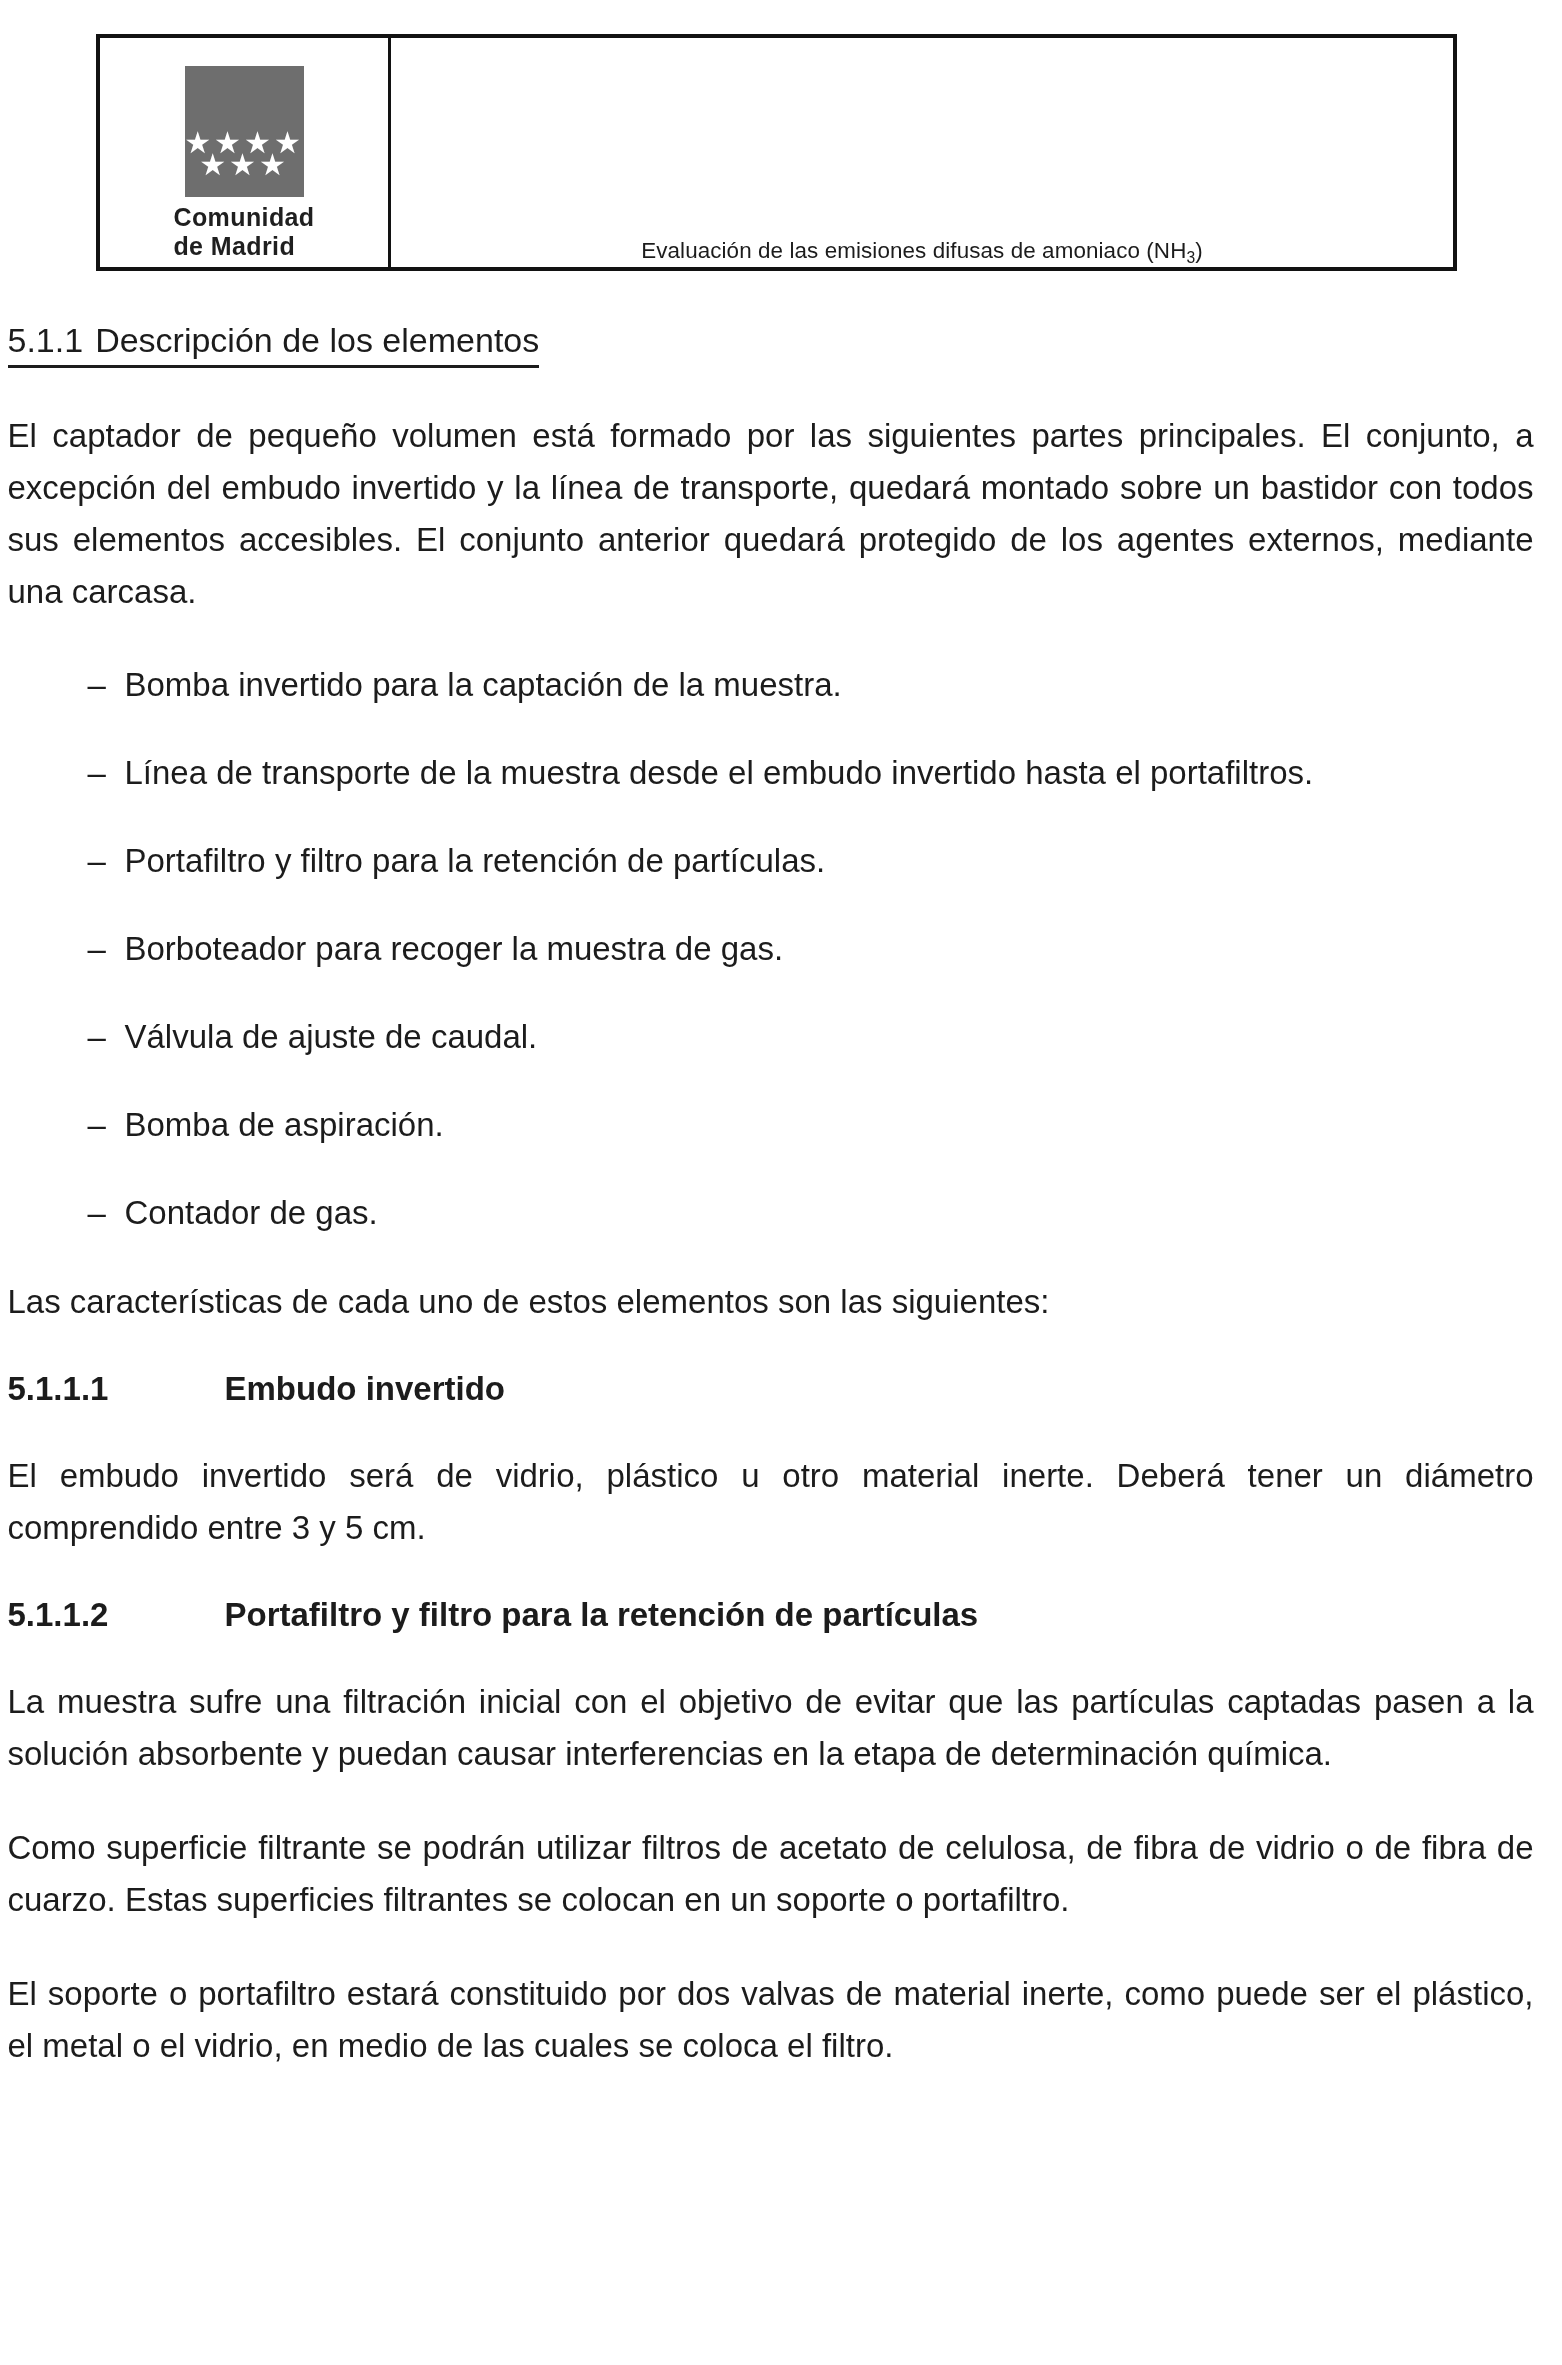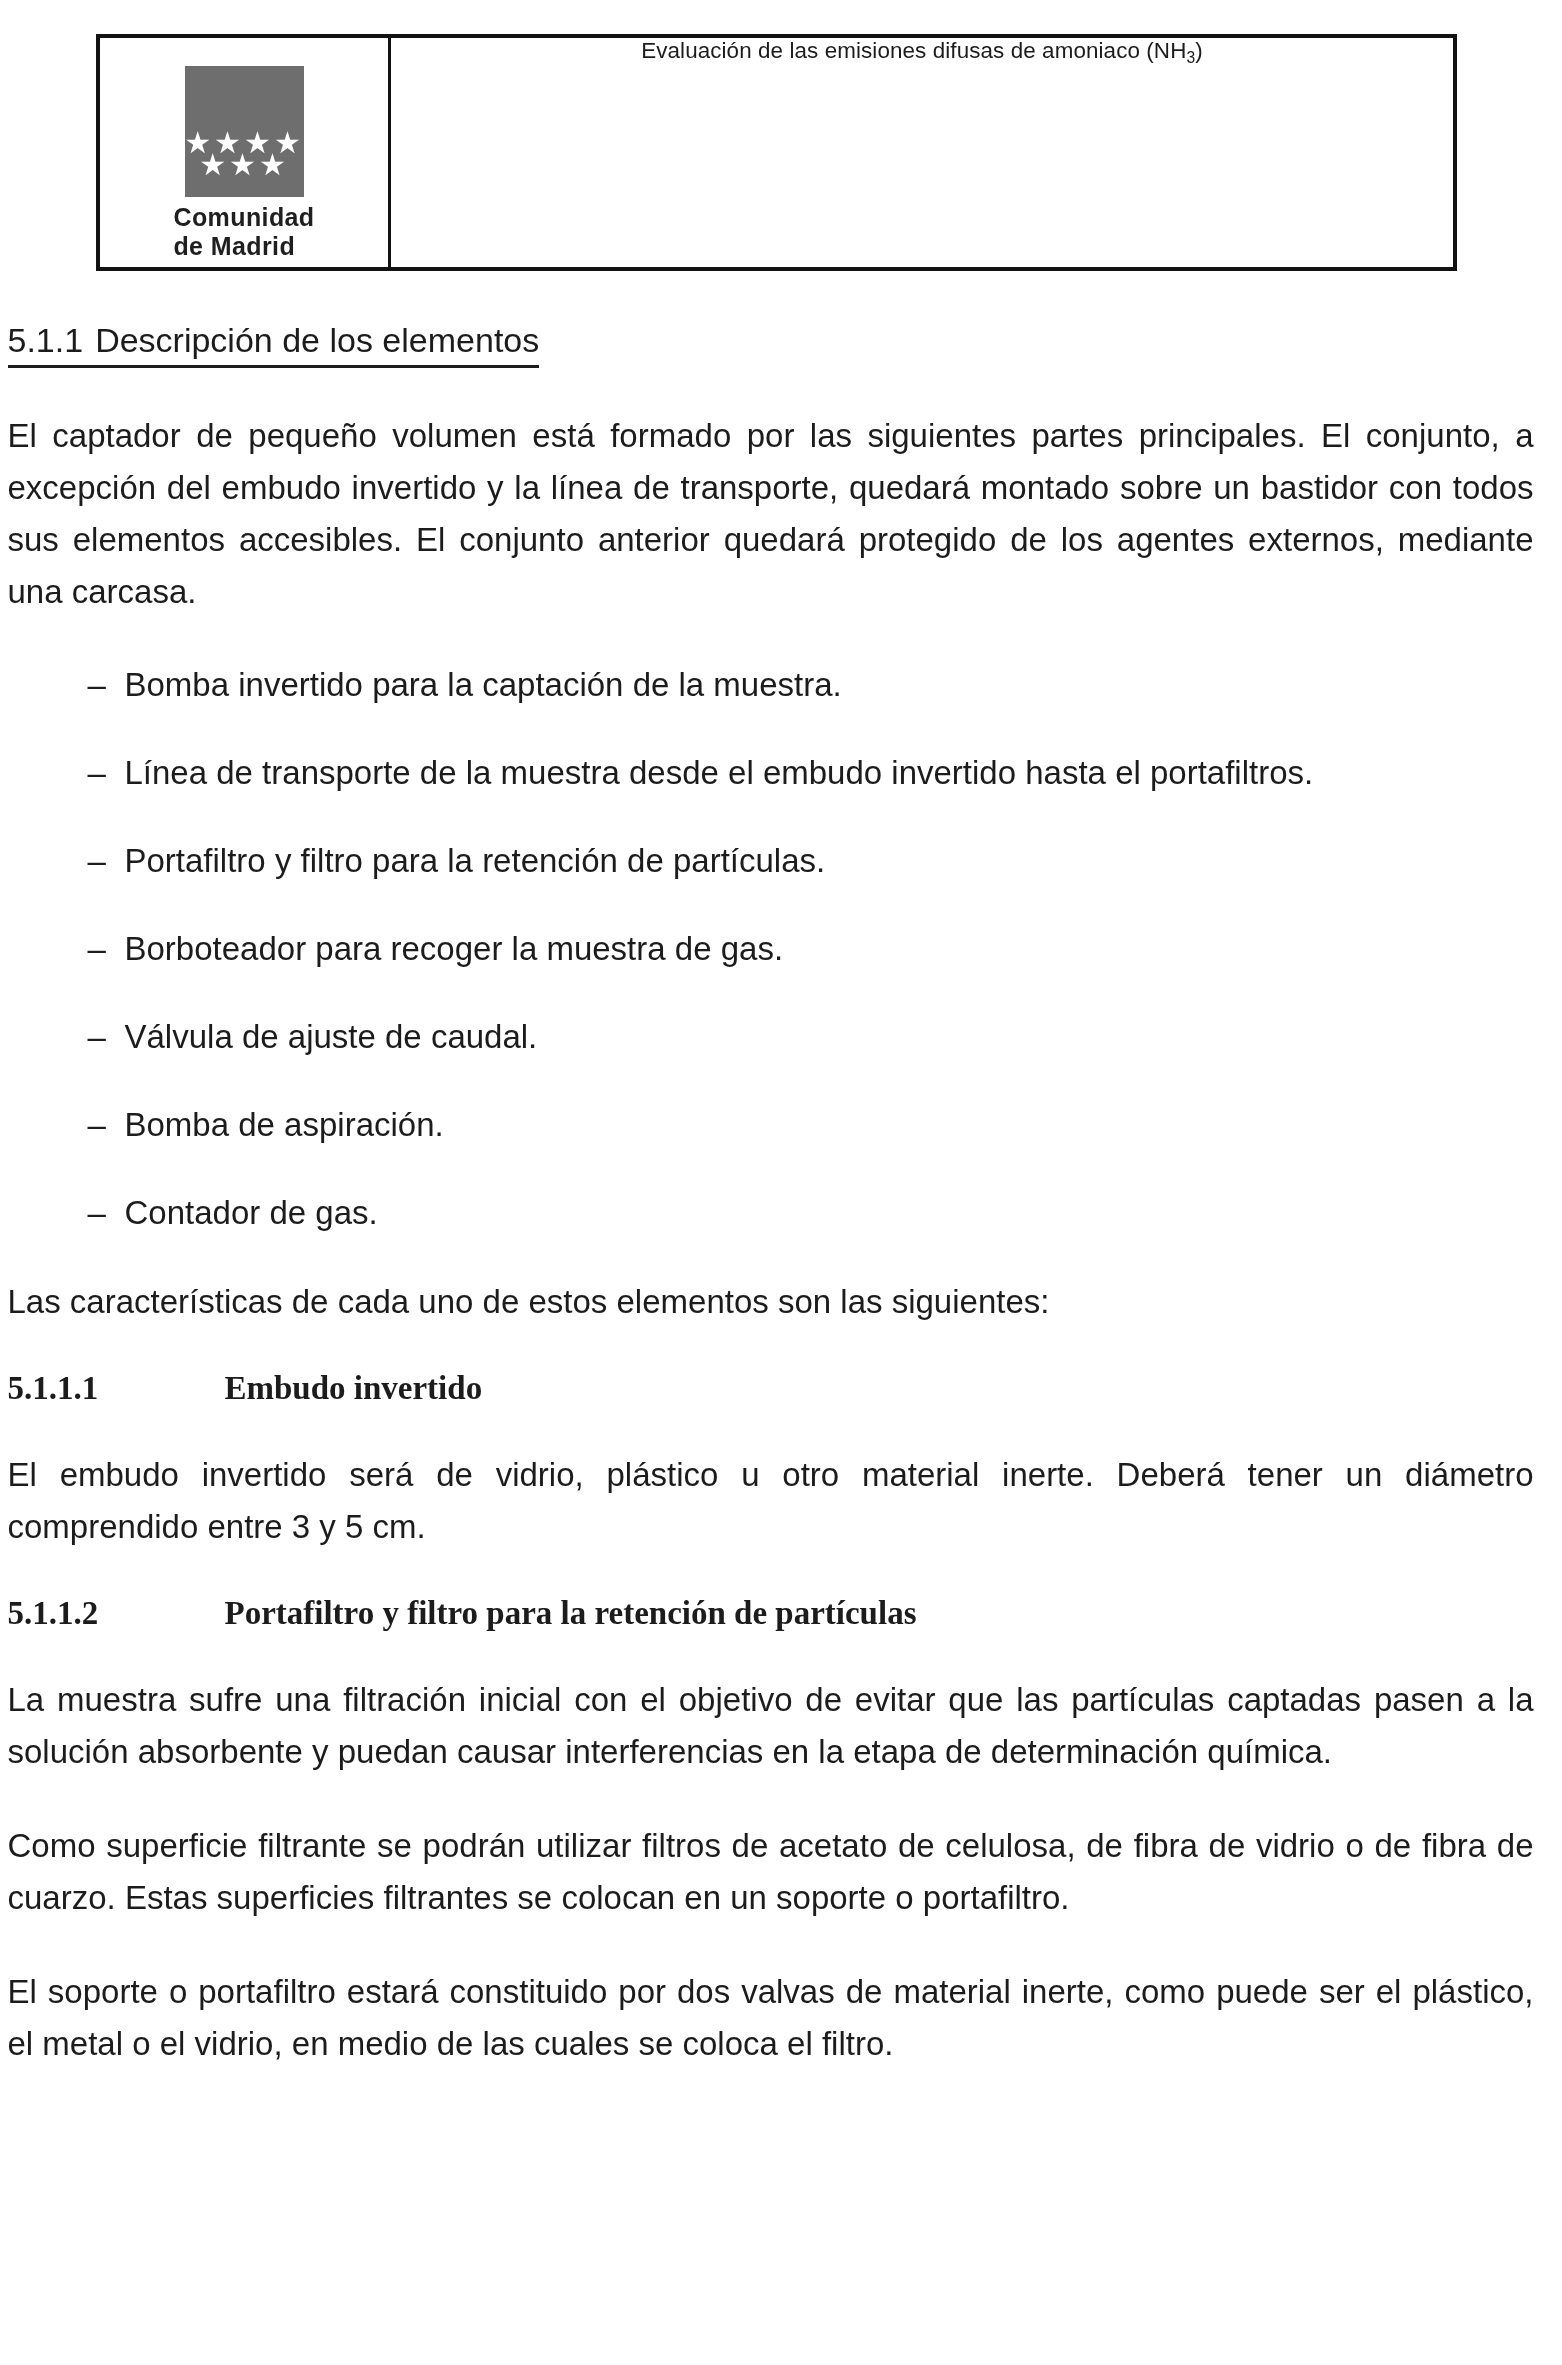--- a/index.html
+++ b/index.html
@@ -57,21 +57,21 @@
     font-weight: bold;
     font-size: 25px;
     line-height: 29px;
     text-align: left;
     color: #1f1f1f;
     letter-spacing: 0.4px;
   }
   .header-right {
     flex: 1;
     display: flex;
-    align-items: flex-start;
+    align-items: flex-end;
     justify-content: center;
   }
   .doc-title {
     font-size: 22.4px;
     color: #1c1c1c;
     letter-spacing: 0.1px;
   }
   .doc-title sub { font-size: 15.7px; }
 
   
@@ -111,21 +111,20 @@
     margin-left: 80px;
     flex: 0 0 auto;
   }
   .bullet-text { flex: 1; }
 
   .sub-heading {
     margin-top: 42px;
     font-size: 33px;
     font-weight: bold;
     display: flex;
-    font-family: Liberation Serif, serif;
   }
   .sub-heading .sub-num {
     width: 217px;
     flex: 0 0 auto;
   }
 </style>
 </head>
 <body>
 
 <div class="header-box">

